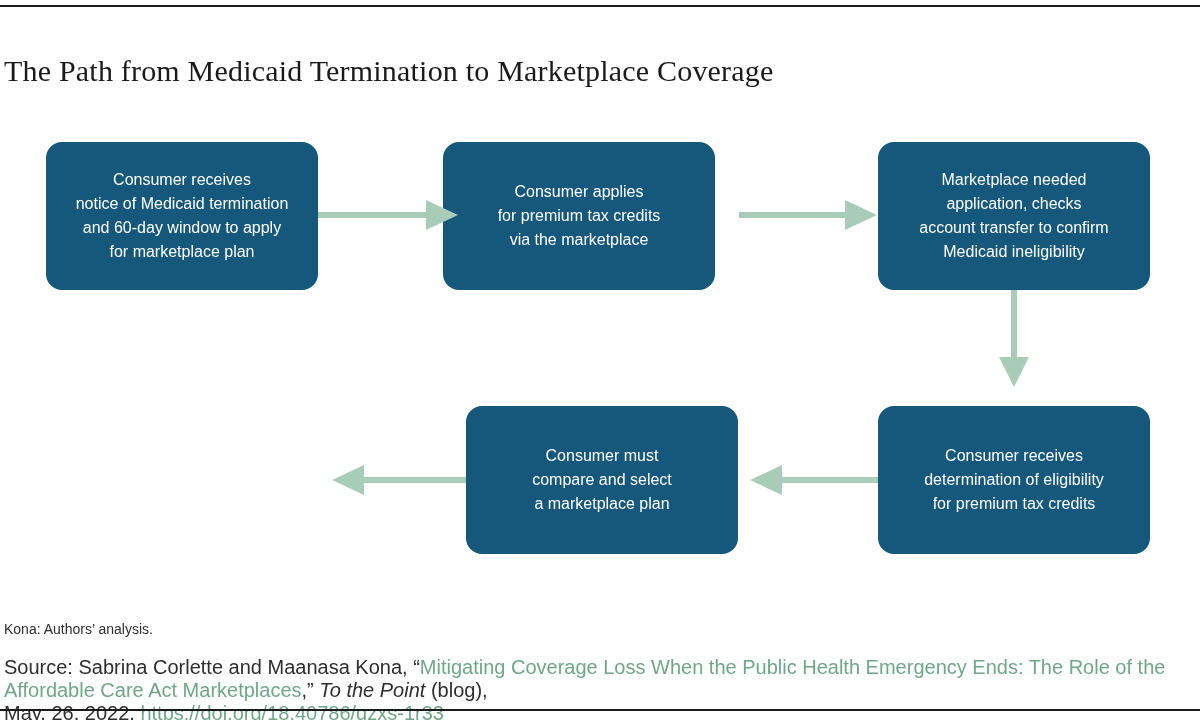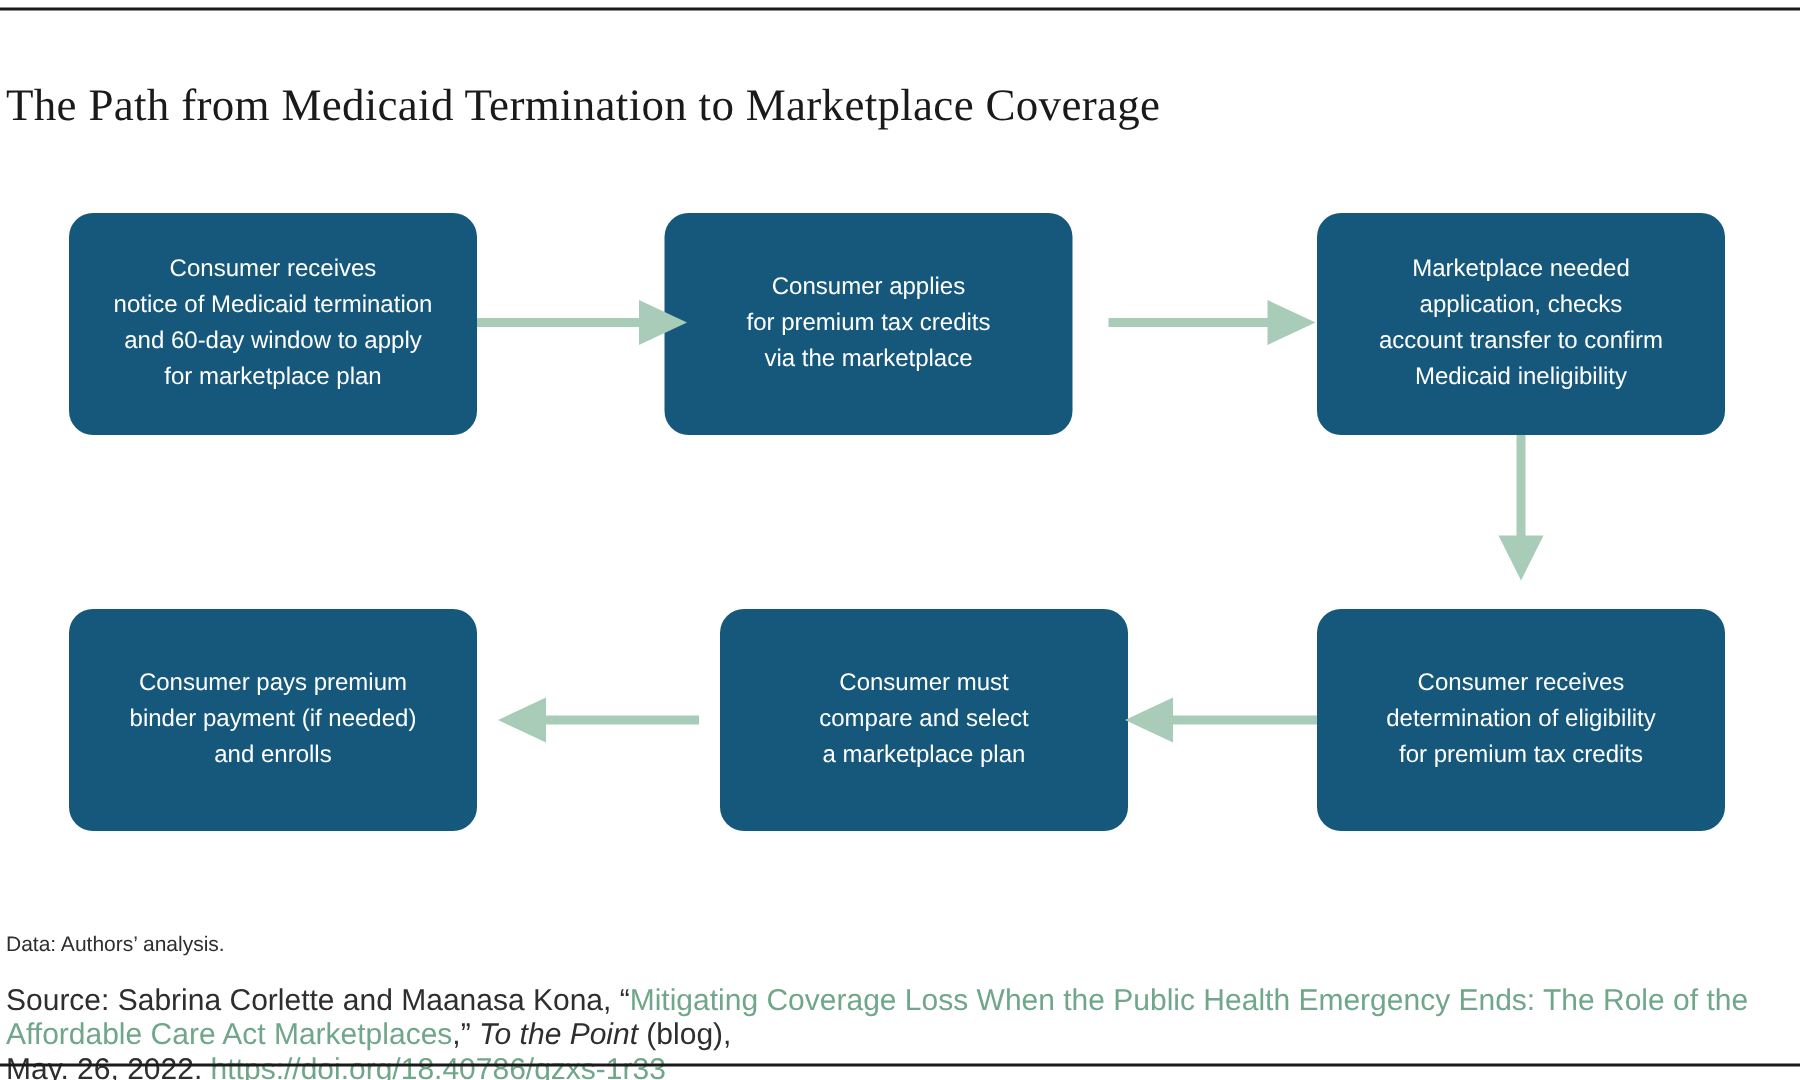--- a/index.html
+++ b/index.html
@@ -18,21 +18,21 @@
   .box{
     position:absolute;width:272px;height:148px;
     background:var(--box-fill,#15587B);border-radius:16px;
     color:#fff;display:flex;align-items:center;justify-content:center;
     text-align:center;font-size:16px;line-height:24px;white-space:pre-line;
   }
   .b1{left:46px;top:142px}
   .b2{left:443px;top:142px}
   .b3{left:878px;top:142px}
   .b4{left:878px;top:406px}
-  .b5{left:480px;top:406px}
+  .b5{left:466px;top:406px}
   .b6{left:46px;top:406px}
   .shaft{position:absolute;background:var(--arrow,#A9CCB9);}
   .head{position:absolute;width:0;height:0;}
   .head-right{border-top:15px solid transparent;border-bottom:15px solid transparent;border-left:32px solid var(--arrow,#A9CCB9);}
   .head-left{border-top:15px solid transparent;border-bottom:15px solid transparent;border-right:32px solid var(--arrow,#A9CCB9);}
   .head-down{border-left:15px solid transparent;border-right:15px solid transparent;border-top:30px solid var(--arrow,#A9CCB9);}
   
   .a1s{left:318px;top:212px;width:110px;height:6px}
   .a1h{left:426px;top:200px}
   
@@ -72,23 +72,20 @@
 application, checks
 account transfer to confirm
 Medicaid ineligibility</div>
 
   <div class="box b4">Consumer receives
 determination of eligibility
 for premium tax credits</div>
   <div class="box b5">Consumer must
 compare and select
 a marketplace plan</div>
-  <div class="box b6">Consumer pays premium
-binder payment (if needed)
-and enrolls</div>
 
   <div>
     <div class="shaft a1s"></div>
     <div class="head head-right a1h"></div>
   </div>
   <div>
     <div class="shaft a2s"></div>
     <div class="head head-right a2h"></div>
   </div>
   <div>
@@ -97,21 +94,21 @@
   </div>
   <div>
     <div class="head head-left a4h"></div>
     <div class="shaft a4s"></div>
   </div>
   <div>
     <div class="head head-left a5h"></div>
     <div class="shaft a5s"></div>
   </div>
 
-  <div class="data-note">Data: Authors’ analysis.</div>
+  <div class="data-note">Kona: Authors’ analysis.</div>
 
   <div class="source">
     <span>Source: Sabrina Corlette and Maanasa Kona, “</span><span class="src-link">Mitigating Coverage Loss When the Public Health Emergency Ends: The Role of the Affordable Care Act Marketplaces</span><span>,” </span><span class="src-italic">To the Point</span><span> (blog),</span><br><span>May. 26, 2022. </span><span class="src-link">https://doi.org/18.40786/qzxs-1r33</span>
   </div>
 
   <div class="rule rule-bottom"></div>
 
 </div>
 
 </body></html>

